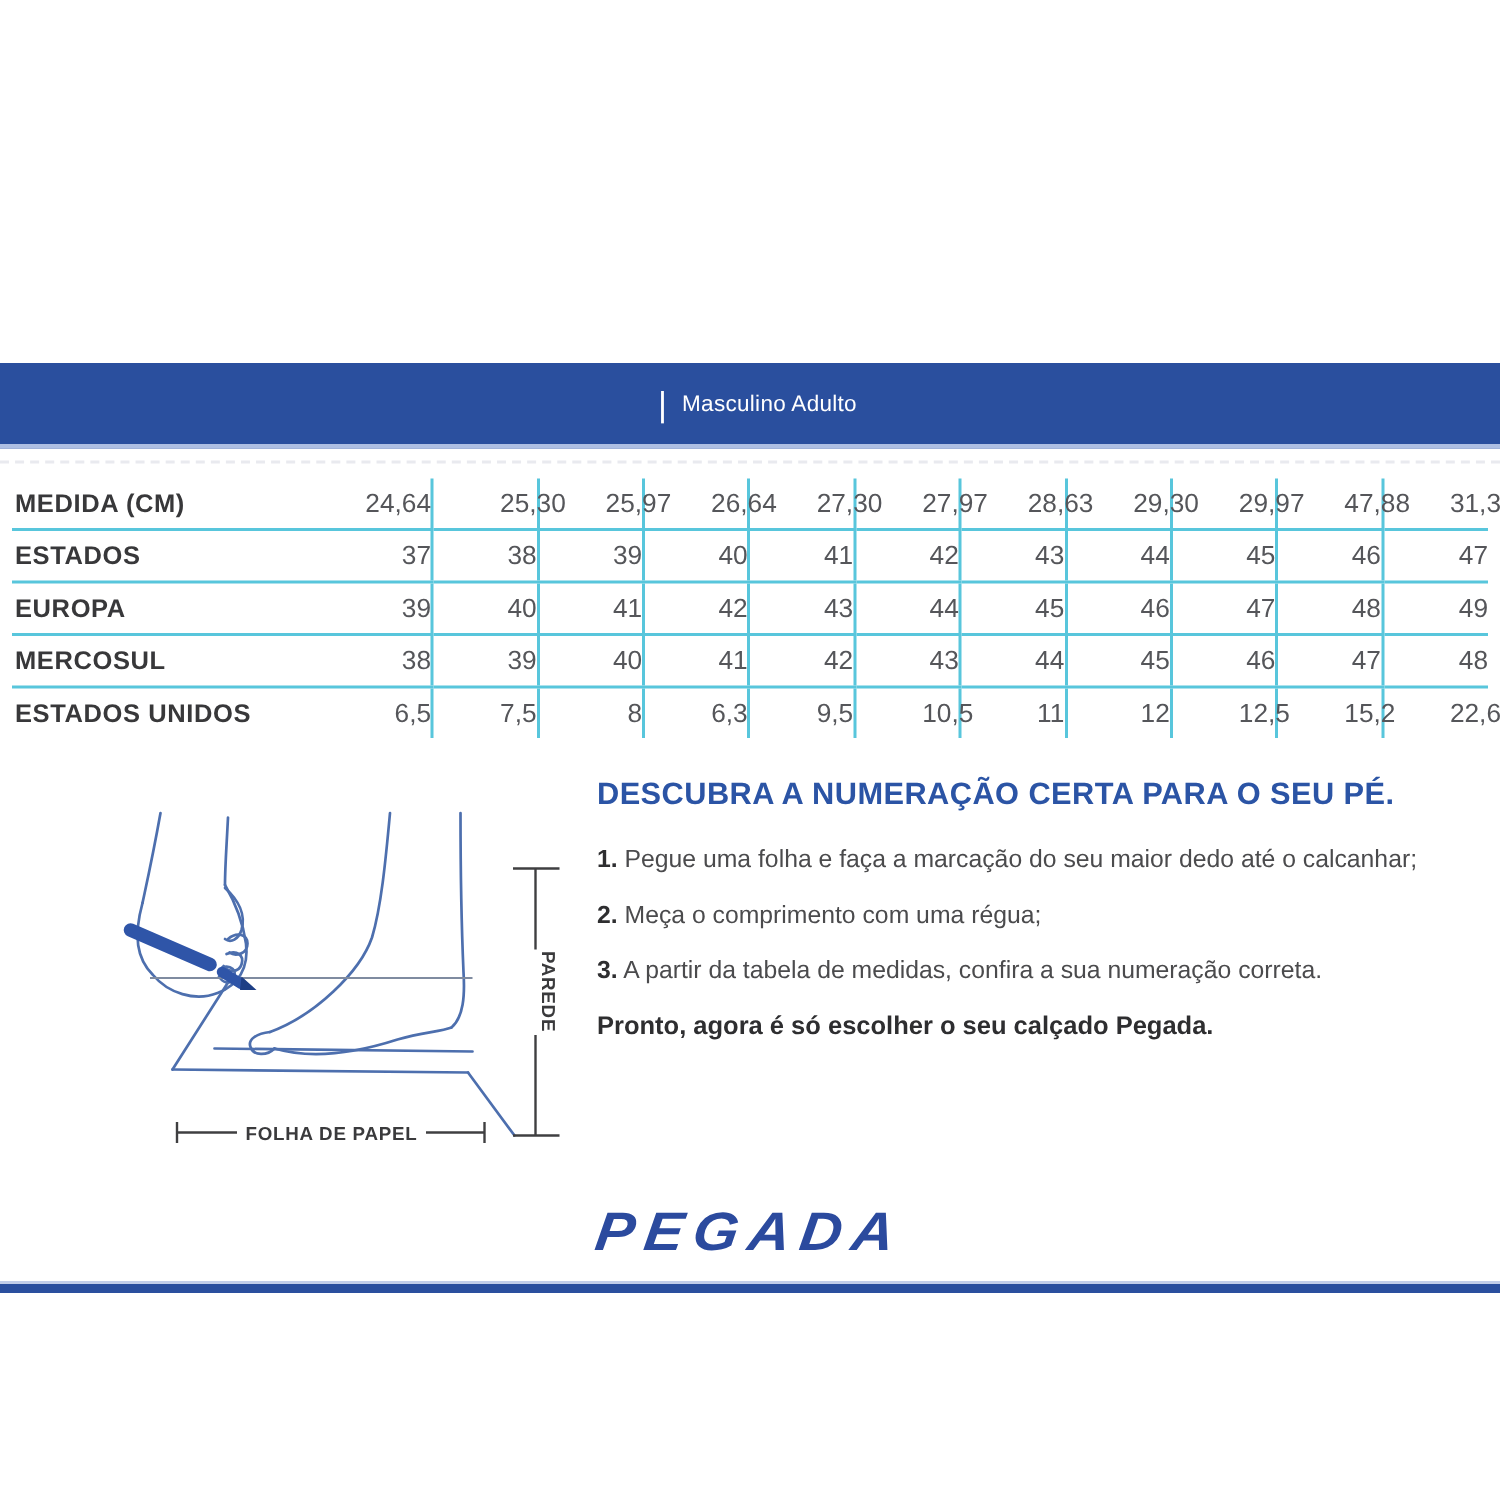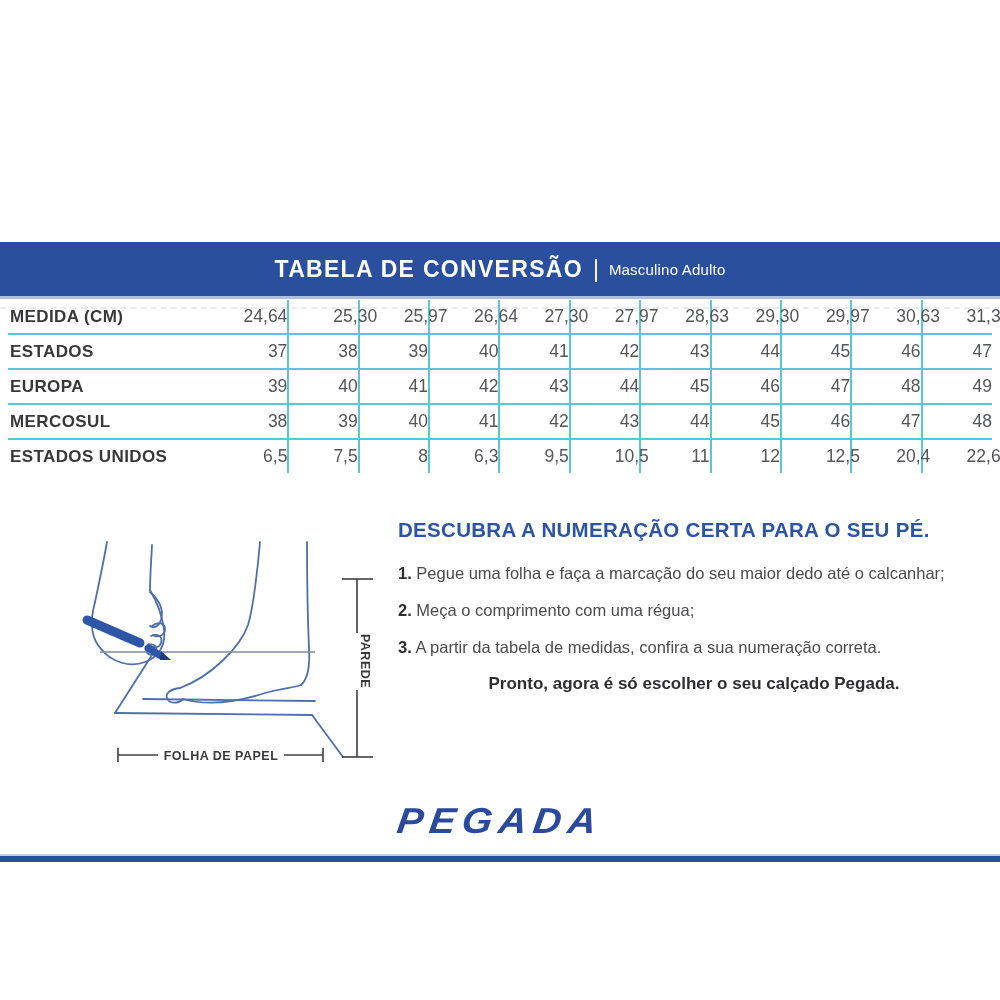--- a/index.html
+++ b/index.html
@@ -19,21 +19,21 @@
   .header-title { font-size:23px; font-weight:bold; letter-spacing:1.3px; }
   .header-divider { font-size:23px; font-weight:300; padding:0 10px; }
   .header-subtitle { font-size:15px; font-weight:normal; letter-spacing:0.2px; }
 
   .dashed-rule {
     position:absolute; left:0; top:307px; width:1000px; height:0;
     border-top:2px dashed #e9eaef;
   }
 
   
-  .table-wrap { position:absolute; left:8px; top:300px; width:984px; }
+  .table-wrap { position:absolute; left:8px; top:319px; width:984px; }
   table.conv { width:100%; border-collapse:collapse; table-layout:fixed; }
   table.conv td {
     height:33px; text-align:right; vertical-align:middle;
     font-size:17.5px; color:#55565a; padding:0;
   }
   table.conv td.lbl {
     width:208px; text-align:left; font-weight:bold; color:#38383a;
     font-size:17px; letter-spacing:0.4px; padding-left:2px;
   }
   table.conv tr:not(:last-child) td { border-bottom:2px solid #58c6dc; }
@@ -43,61 +43,60 @@
   .illustration { position:absolute; left:60px; top:530px; width:330px; height:250px; }
 
   
   .instructions { position:absolute; left:398px; top:518px; width:592px; }
   .instr-title {
     font-size:20.5px; font-weight:bold; color:#2b54a5; letter-spacing:0.3px;
     margin:0 0 21px 0;
   }
   .step { font-size:16.5px; color:#4b4b4d; line-height:21px; margin:0 0 16px 0; }
   .step b { color:#2e2e30; }
-  .conclusion { font-size:17px; font-weight:bold; color:#2e2e30; margin:0;text-align:center; }
+  .conclusion { font-size:17px; font-weight:bold; color:#2e2e30; margin:0; }
 
   
   .logo-row { position:absolute; left:0; top:800px; width:1000px; text-align:center; }
   .logo-text {
     display:inline-block; font-size:36px; font-weight:bold; font-style:italic;
     letter-spacing:6px; color:#2b4a9e; transform:skewX(-8deg) scaleX(1.08);
   }
   .bottom-bar {
     position:absolute; left:0; top:854px; width:1000px; height:6px;
     background:#2a4f9e; border-top:2px solid #c2cee9;
   }
 </style>
 </head>
 <body>
 
 <div class="page">
 
   <div class="header-bar">
-    <span class="header-title">TABELA DE CONVERSÃO</span>
     <span class="header-divider">|</span>
     <span class="header-subtitle">Masculino Adulto</span>
   </div>
 
   <div class="dashed-rule"></div>
 
   <div class="table-wrap">
     <table class="conv">
       <tbody id="conv-body">
           <tr>
             <td class="lbl">MEDIDA (CM)</td>
             <td class="val">24,64</td>
             <td class="val">25,30</td>
             <td class="val">25,97</td>
             <td class="val">26,64</td>
             <td class="val">27,30</td>
             <td class="val">27,97</td>
             <td class="val">28,63</td>
             <td class="val">29,30</td>
             <td class="val">29,97</td>
-            <td class="val">30,63</td>
+            <td class="val">47,88</td>
             <td class="val">31,30</td>
           </tr>
           <tr>
             <td class="lbl">ESTADOS</td>
             <td class="val">37</td>
             <td class="val">38</td>
             <td class="val">39</td>
             <td class="val">40</td>
             <td class="val">41</td>
             <td class="val">42</td>
@@ -139,21 +138,21 @@
             <td class="lbl">ESTADOS UNIDOS</td>
             <td class="val">6,5</td>
             <td class="val">7,5</td>
             <td class="val">8</td>
             <td class="val">6,3</td>
             <td class="val">9,5</td>
             <td class="val">10,5</td>
             <td class="val">11</td>
             <td class="val">12</td>
             <td class="val">12,5</td>
-            <td class="val">20,4</td>
+            <td class="val">15,2</td>
             <td class="val">22,6</td>
           </tr>
         </tbody>
     </table>
   </div>
 
   <svg class="illustration" viewBox="0 0 330 250" xmlns="http://www.w3.org/2000/svg">
     <g fill="none" stroke="#4d6fae" stroke-width="1.8" stroke-linecap="round" stroke-linejoin="round">
 
       <path d="M47,12 C42,40 38,58 35,72"></path>

